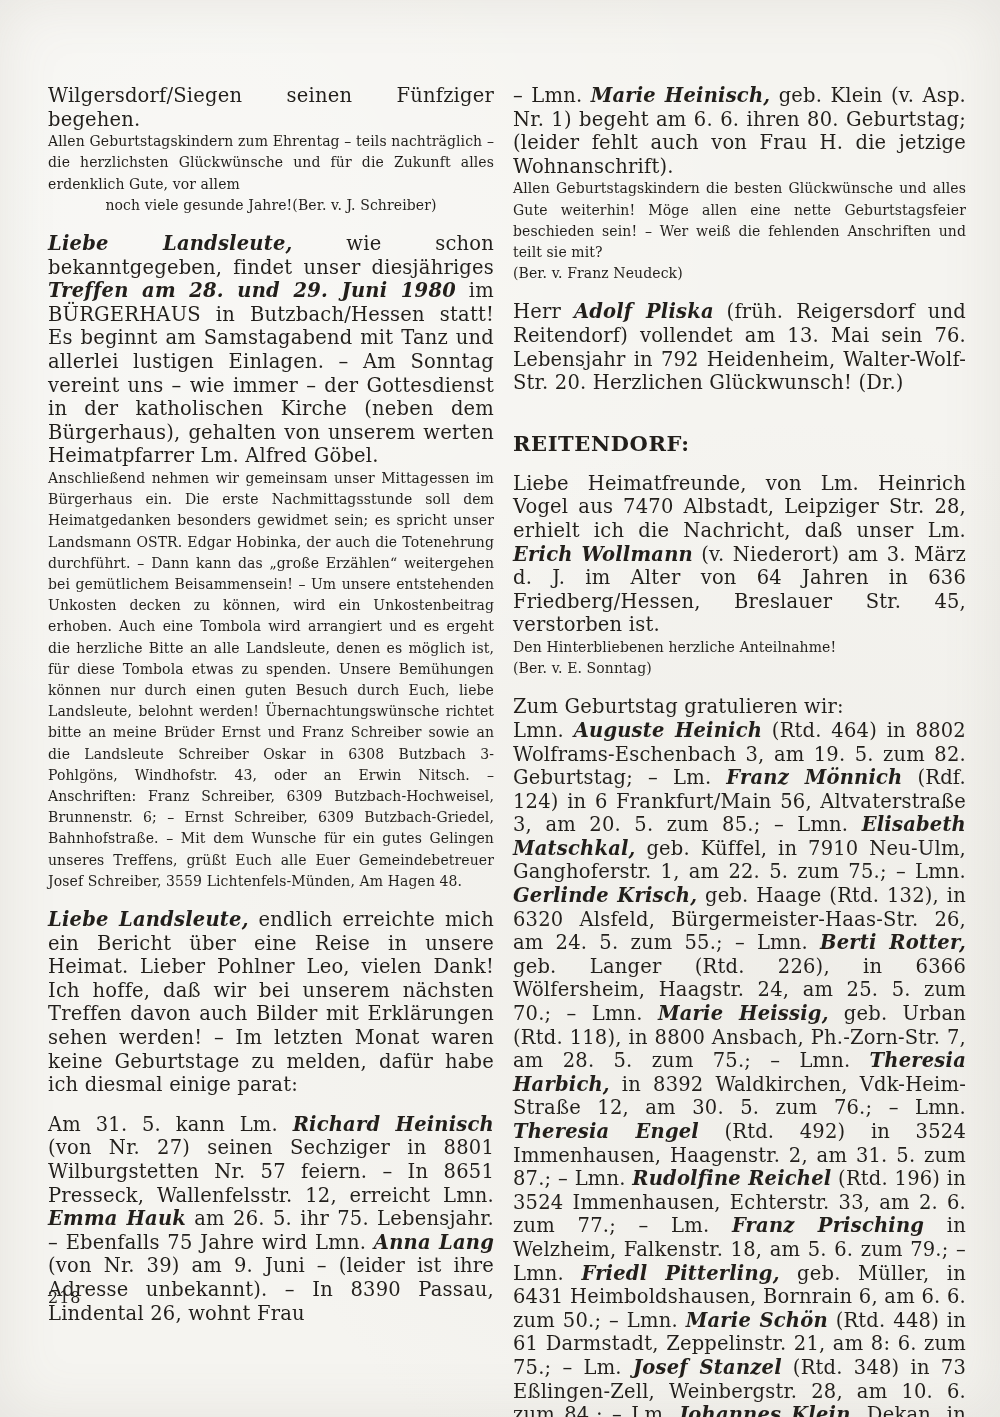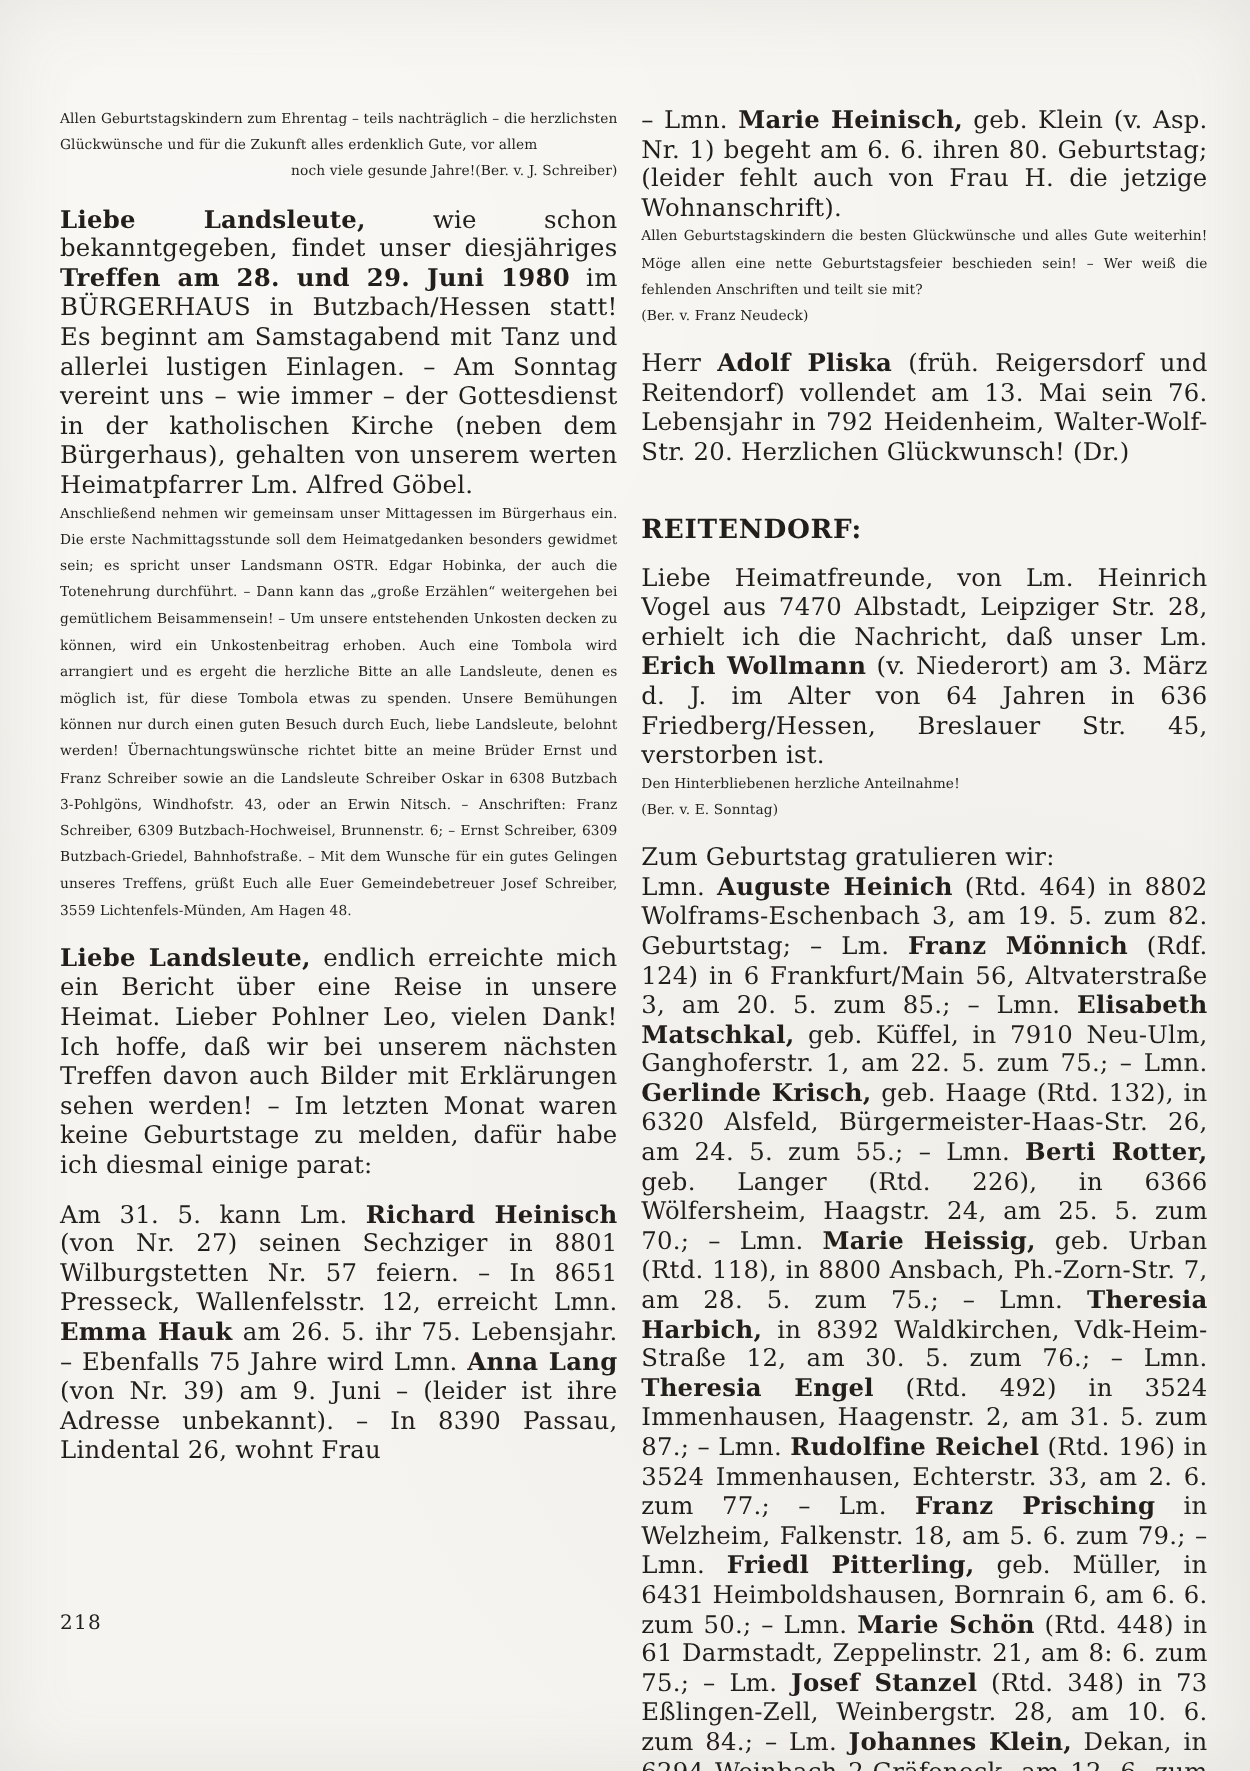--- a/index.html
+++ b/index.html
@@ -15,38 +15,39 @@
       radial-gradient(circle at 80% 70%, rgba(210,206,196,.18), rgba(210,206,196,0) 45%),
       #f5f4f0;
     color:#221f1b;
     box-shadow:inset 0 0 60px rgba(120,115,100,.12);
   }
   .col{position:absolute;top:84px;}
   .col-left{left:48px;width:446px;}
   .col-right{left:513px;width:453px;}
   p,h2,.sigline{margin:0;padding:0;}
   .pL{font-size:19.5px;line-height:23.6px;text-align:justify;letter-spacing:.2px;}
-  .pS{font-size:11px;line-height:21.2px;text-align:justify;letter-spacing:.1px;}
-  .b{font-weight:bold;}
+  .pS{font-size:14px;line-height:21.2px;text-align:justify;letter-spacing:.1px;}
+  .b{font-weight:bold;font-style:italic;}
   h2.heading{font-size:21px;line-height:24px;font-weight:bold;letter-spacing:.6px;text-align:left;margin-top:37px;}
-  .sigline{display:flex;justify-content:flex-end;}
+  .sigline{display:flex;justify-content:center;}
   .sigline.right-only{justify-content:flex-start;}
   .gap-none{margin-top:0;}
   .gap-small{margin-top:16px;}
   .gap-large{margin-top:25px;}
   .page-number{
     position:absolute;left:48px;top:1288px;
     font-size:16px;letter-spacing:1px;
   }
 </style>
 </head>
 <body>
 
 <div class="page">
   <div class="col col-left">
+      <p class="pL gap-none"><span>Wilgersdorf/Siegen seinen Fünfziger begehen.</span></p>
       <p class="pS gap-none"><span>Allen Geburtstagskindern zum Ehrentag – teils nachträglich – die herzlichsten Glückwünsche und für die Zukunft alles erdenklich Gute, vor allem</span></p>
       <div class="sigline pS gap-none">
         <span>noch viele gesunde Jahre!</span>
         <span>(Ber. v. J. Schreiber)</span>
       </div>
       <p class="pL gap-small"><span class="b">Liebe Landsleute,</span><span> wie schon bekanntgegeben, findet unser diesjähriges </span><span class="b">Treffen am 28. und 29. Juni 1980</span><span> im BÜRGERHAUS in Butzbach/Hessen statt! Es beginnt am Samstagabend mit Tanz und allerlei lustigen Einlagen. – Am Sonntag vereint uns – wie immer – der Gottesdienst in der katholischen Kirche (neben dem Bürgerhaus), gehalten von unserem werten Heimatpfarrer Lm. Alfred Göbel.</span></p>
       <p class="pS gap-none"><span>Anschließend nehmen wir gemeinsam unser Mittagessen im Bürgerhaus ein. Die erste Nachmittagsstunde soll dem Heimatgedanken besonders gewidmet sein; es spricht unser Landsmann OSTR. Edgar Hobinka, der auch die Totenehrung durchführt. – Dann kann das „große Erzählen“ weitergehen bei gemütlichem Beisammensein! – Um unsere entstehenden Unkosten decken zu können, wird ein Unkostenbeitrag erhoben. Auch eine Tombola wird arrangiert und es ergeht die herzliche Bitte an alle Landsleute, denen es möglich ist, für diese Tombola etwas zu spenden. Unsere Bemühungen können nur durch einen guten Besuch durch Euch, liebe Landsleute, belohnt werden! Übernachtungswünsche richtet bitte an meine Brüder Ernst und Franz Schreiber sowie an die Landsleute Schreiber Oskar in 6308 Butzbach 3-Pohlgöns, Windhofstr. 43, oder an Erwin Nitsch. – Anschriften: Franz Schreiber, 6309 Butzbach-Hochweisel, Brunnenstr. 6; – Ernst Schreiber, 6309 Butzbach-Griedel, Bahnhofstraße. – Mit dem Wunsche für ein gutes Gelingen unseres Treffens, grüßt Euch alle Euer Gemeindebetreuer Josef Schreiber, 3559 Lichtenfels-Münden, Am Hagen 48.</span></p>
       <p class="pL gap-small"><span class="b">Liebe Landsleute,</span><span> endlich erreichte mich ein Bericht über eine Reise in unsere Heimat. Lieber Pohlner Leo, vielen Dank! Ich hoffe, daß wir bei unserem nächsten Treffen davon auch Bilder mit Erklärungen sehen werden! – Im letzten Monat waren keine Geburtstage zu melden, dafür habe ich diesmal einige parat:</span></p>
       <p class="pL gap-small"><span>Am 31. 5. kann Lm. </span><span class="b">Richard Heinisch</span><span> (von Nr. 27) seinen Sechziger in 8801 Wilburgstetten Nr. 57 feiern. – In 8651 Presseck, Wallenfelsstr. 12, erreicht Lmn. </span><span class="b">Emma Hauk</span><span> am 26. 5. ihr 75. Lebensjahr. – Ebenfalls 75 Jahre wird Lmn. </span><span class="b">Anna Lang</span><span> (von Nr. 39) am 9. Juni – (leider ist ihre Adresse unbekannt). – In 8390 Passau, Lindental 26, wohnt Frau </span></p>
     </div>

